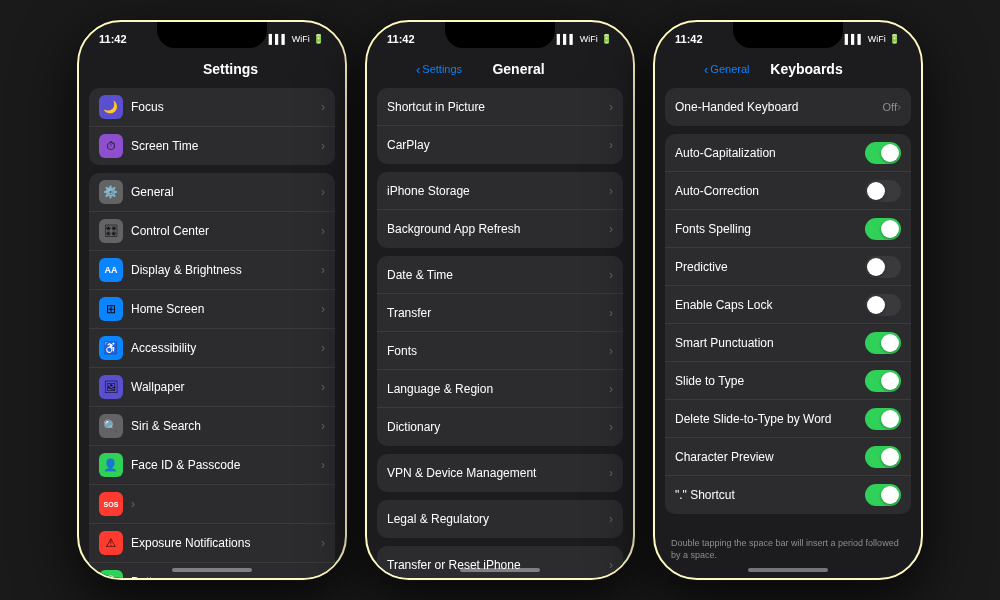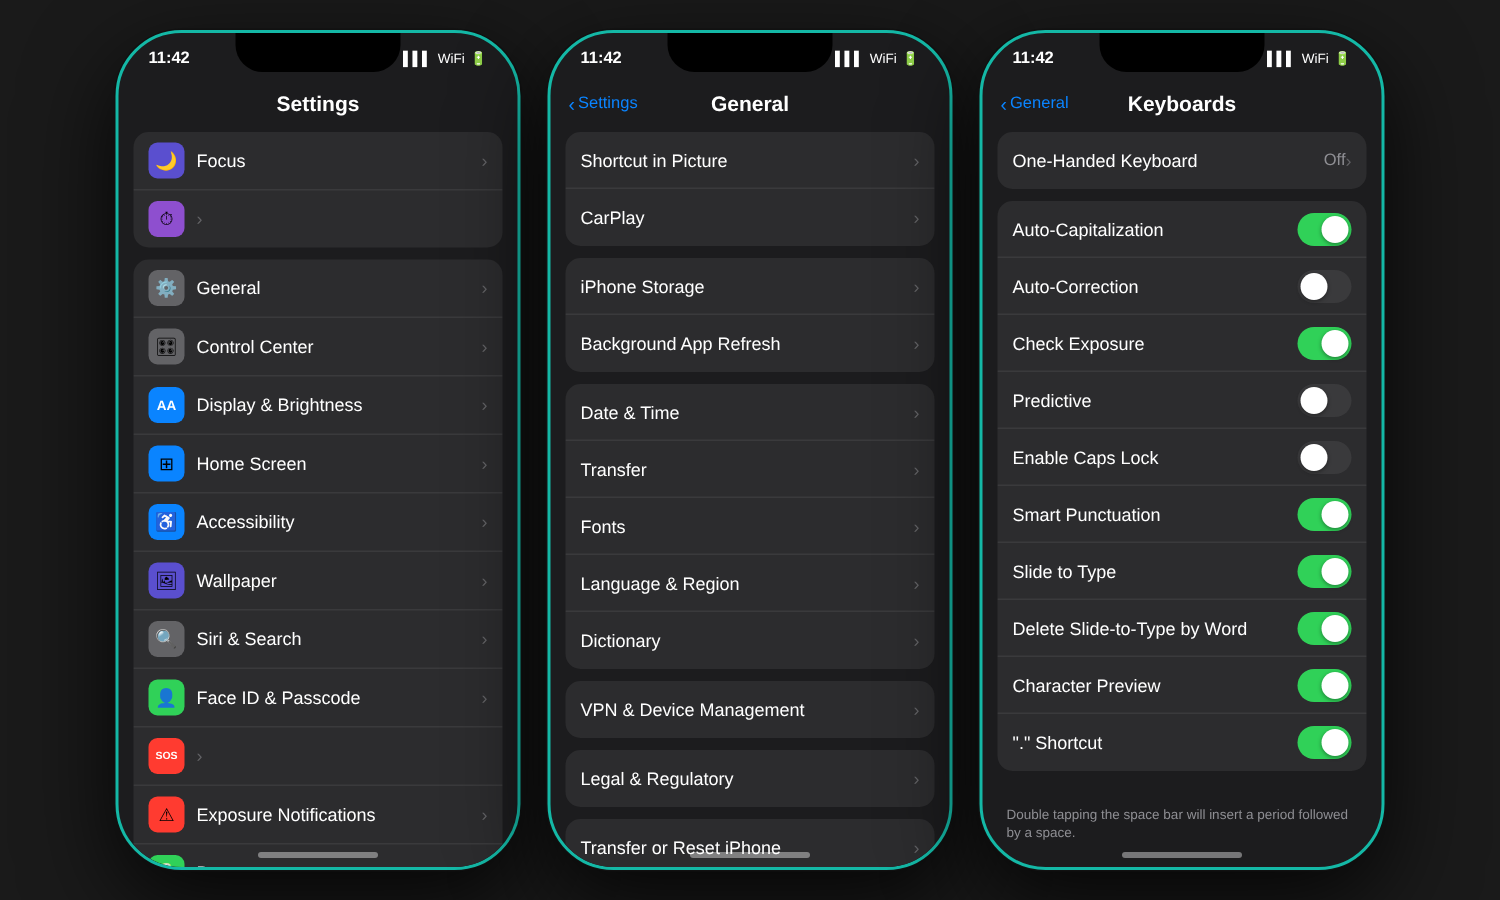--- a/index.html
+++ b/index.html
@@ -13,21 +13,21 @@
       gap: 18px;
       font-family: -apple-system, BlinkMacSystemFont, 'SF Pro Text', sans-serif;
       overflow: hidden;
     }
 
     .phone {
       width: 270px;
       height: 560px;
       background: #1c1c1e;
       border-radius: 44px;
-      border: 2px solid #14b8a6;
+      border: 2px solid #fef9c3;
       position: relative;
       overflow: hidden;
       box-shadow: 0 0 0 1px #111, 0 20px 60px rgba(0,0,0,0.8);
     }
 
     
     .notch {
       position: absolute;
       top: 0;
       left: 50%;
@@ -73,20 +73,21 @@
     }
 
     
     .nav-bar {
       display: flex;
       align-items: center;
       justify-content: center;
       padding: 4px 16px 6px;
       position: relative;
       min-height: 36px;
+      margin-left: 37px;
     }
     .nav-title {
       font-size: 14px;
       font-weight: 600;
       color: #fff;
       text-align: center;
     }
     .nav-back {
       position: absolute;
       left: 12px;
@@ -234,20 +235,21 @@
     <div class="settings-list">
 
       <div class="settings-group">
         <div class="settings-item">
           <div class="item-icon" style="background:#5a4fcf;">🌙</div>
           <span class="item-label">Focus</span>
           <span class="chevron">›</span>
         </div>
         <div class="settings-item">
           <div class="item-icon" style="background:#8e4fcf;">⏱</div>
+          <span class="item-label">Screen Time</span>
           <span class="chevron">›</span>
         </div>
       </div>
 
       <div class="settings-group">
         <div class="settings-item">
           <div class="item-icon" style="background:#636366;">⚙️</div>
           <span class="item-label">General</span>
           <span class="chevron">›</span>
         </div>
@@ -424,21 +426,21 @@
       <div class="settings-group">
         <div class="settings-item">
           <span class="item-label">Auto-Capitalization</span>
           <div class="toggle on"></div>
         </div>
         <div class="settings-item">
           <span class="item-label">Auto-Correction</span>
           <div class="toggle off"></div>
         </div>
         <div class="settings-item">
-          <span class="item-label">Check Exposure</span>
+          <span class="item-label">Fonts Spelling</span>
           <div class="toggle on"></div>
         </div>
         <div class="settings-item">
           <span class="item-label">Predictive</span>
           <div class="toggle off"></div>
         </div>
         <div class="settings-item">
           <span class="item-label">Enable Caps Lock</span>
           <div class="toggle off"></div>
         </div>

